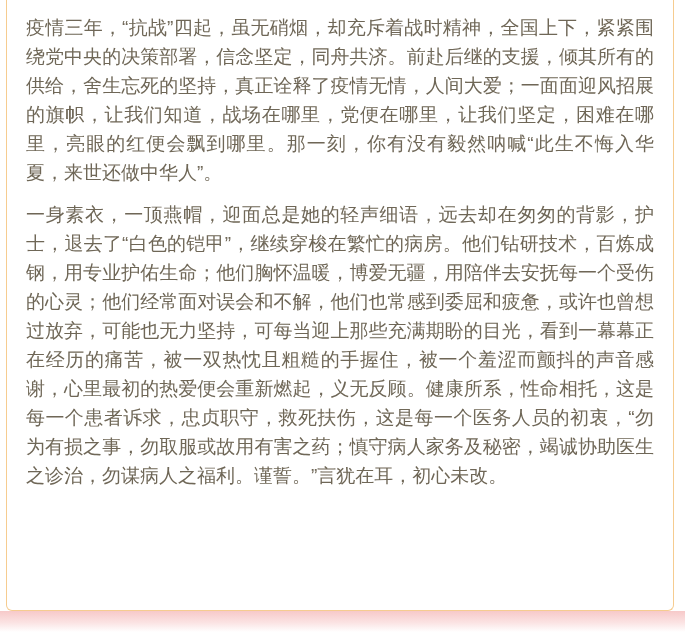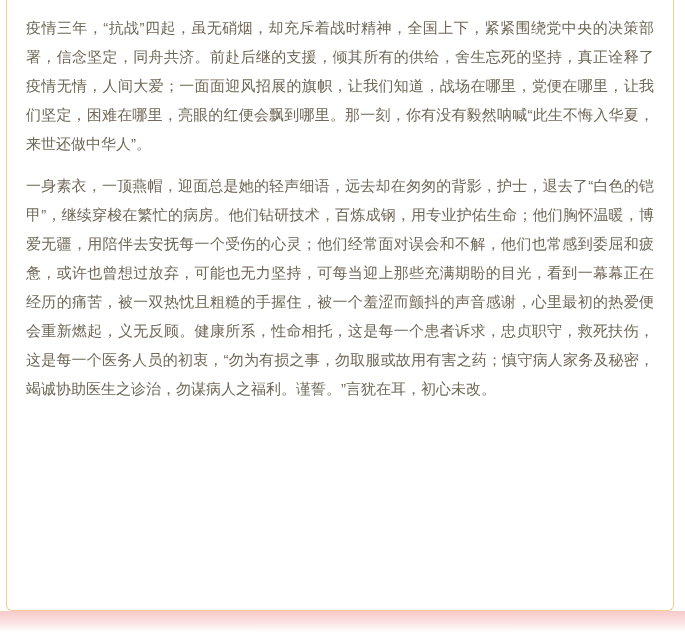--- a/index.html
+++ b/index.html
@@ -22,21 +22,21 @@
     height: 611px;
     box-sizing: border-box;
     background: #ffffff;
     border: 1px solid #f6cc90;
     border-top: none;
     border-radius: 0 0 6px 6px;
     padding: 13px 19px 0 19px;
   }
   .para {
     margin: 0 0 13px 0;
-    font-size: 15px;
+    font-size: 19px;
     line-height: 29px;
     color: #6f6757;
     text-align: justify;
     text-justify: inter-ideograph;
     word-break: break-all;
   }
   .bottom-glow {
     position: absolute;
     left: 0;
     top: 611px;

